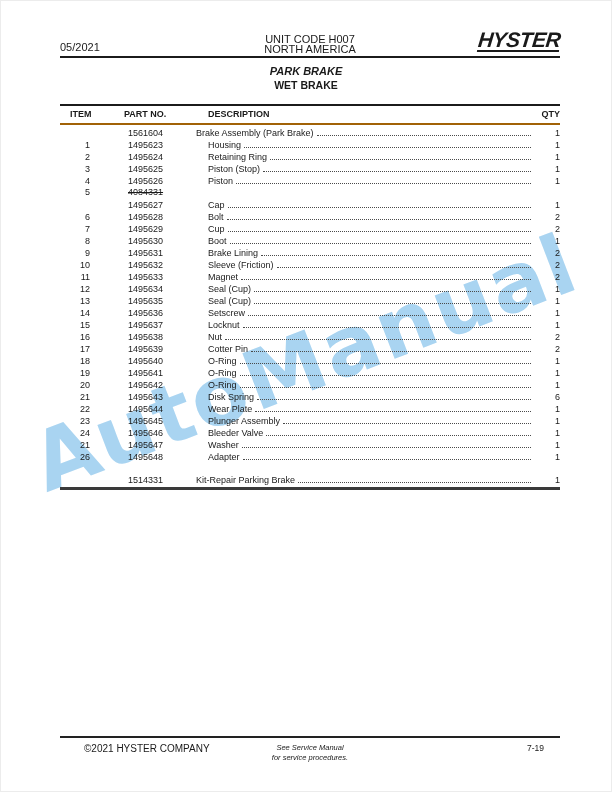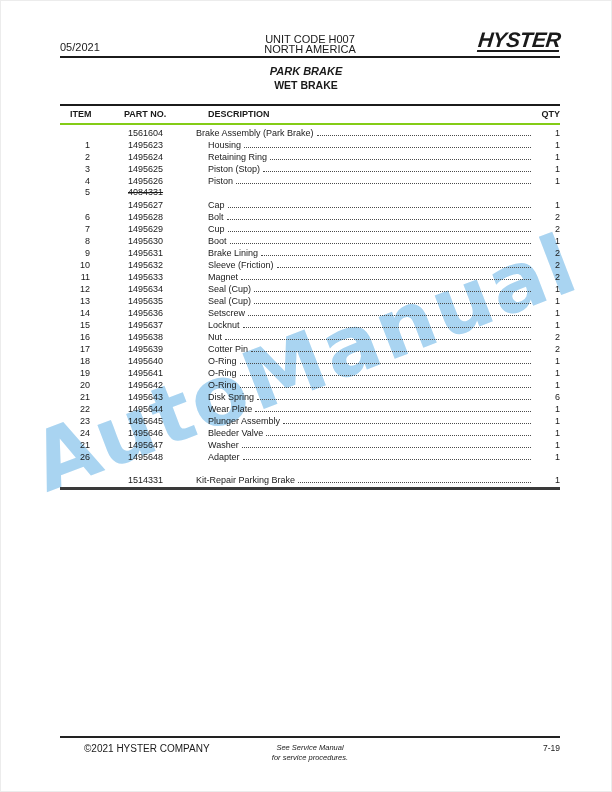--- a/index.html
+++ b/index.html
@@ -30,21 +30,21 @@
     line-height:18px; border-bottom:2px solid #1b1b1b; padding-bottom:1px;
     transform:skewX(-6deg);
   }
   
   .title-block { position:absolute; left:0; top:64px; width:612px; text-align:center; }
   .title-main { font-size:11px; font-weight:bold; line-height:15px;font-style:italic; }
   .title-sub  { font-size:10.5px; font-weight:bold; line-height:12px; }
   
   .table-head {
     position:absolute; left:60px; top:104px; width:500px;
-    border-top:2px solid #1b1b1b; border-bottom:2px solid #84cc16;
+    border-top:2px solid #1b1b1b; border-bottom:2px solid #a16207;
     display:flex; align-items:baseline; padding:3px 0 3px 0; box-sizing:border-box;
     font-size:9px; font-weight:bold; line-height:11px;
   }
   .h-item { width:30px; padding-left:10px; box-sizing:border-box; }
   .h-part { width:84px; margin-left:34px; }
   .h-desc { flex:1; }
   .h-qty  { width:26px; text-align:right; }
   .table-body { position:absolute; left:60px; top:126px; width:500px; }
   .trow { display:flex; align-items:baseline; height:12px; font-size:9px; line-height:12px; }
   .trow.gap-before { margin-top:11px; }
@@ -57,21 +57,21 @@
   .leader { flex:1; height:9px; border-bottom:1px dotted #4a4a4a; margin:0 3px 1px 3px; min-width:8px; align-self:baseline; }
   .c-qty  { width:26px; text-align:right; }
   .table-bottom-rule { position:absolute; left:60px; top:487px; width:500px; height:3px; background:#3a3a3a; }
   
   .footer {
     position:absolute; left:60px; top:736px; width:500px;
     border-top:2px solid #222; padding-top:3px;
   }
   .ft-copy { position:absolute; left:0; top:5px; font-size:10px;padding-left:24px; }
   .ft-center { position:absolute; left:0; right:0; top:5px; text-align:center; font-style:italic; font-size:7.5px; line-height:10px; }
-  .ft-page { position:absolute; right:0; top:5px; font-size:8.5px; }
+  .ft-page { position:absolute; right:16px; top:5px; font-size:8.5px; }
 </style>
 </head>
 <body>
 
 <div class="page">
 
   <div class="watermark" style="color: rgb(169, 212, 241);">AutoManual</div>
 
   <div class="content">
 

